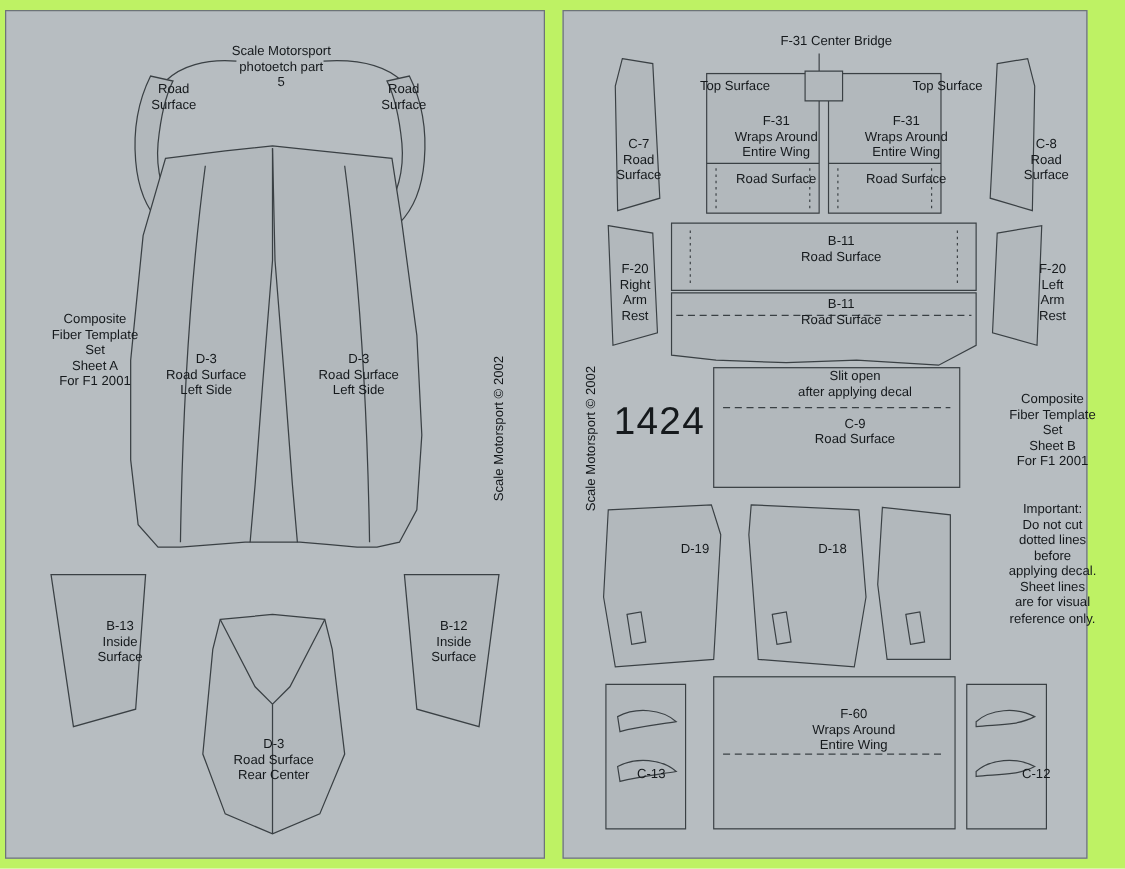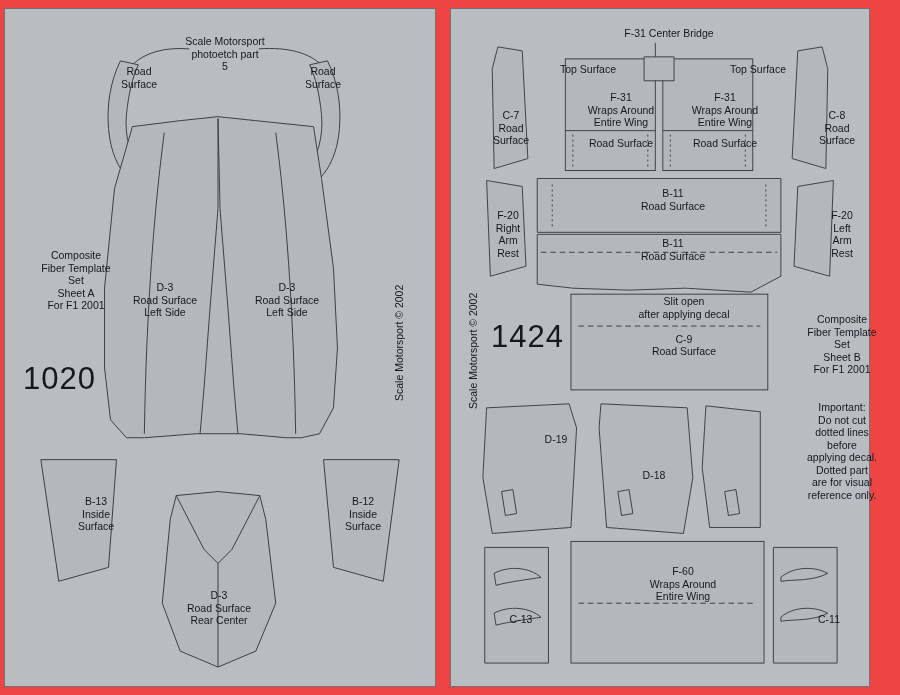--- a/index.html
+++ b/index.html
@@ -4,21 +4,21 @@
 <style>
   html, body {
     margin: 0;
     padding: 0;
     background: #ffffff;
   }
   #root {
     position: relative;
     width: 900px;
     height: 695px;
-    background: #ef4444;
+    background: #bef264;
     font-family: "Liberation Sans", sans-serif;
     overflow: hidden;
   }
   .sheet {
     position: absolute;
     top: 8px;
     height: 679px;
     background: #b7bdc1;
     border: 1px solid #6d7478;
     box-sizing: border-box;
@@ -151,21 +151,20 @@
     <div class="lbl" style="left:158px; top:580px; width:112px;">D-3
 Road Surface
 Rear Center</div>
 
     <div class="lbl left" style="left:16px; top:240px; width:110px;">Composite
 Fiber Template
 Set
 Sheet A
 For F1 2001</div>
 
-    <div class="big" style="left:18px; top:352px;">1020</div>
 
     <div class="vert" style="left:388px; top:392px;">Scale Motorsport © 2002</div>
   </div>
 
   <div class="sheet" id="sheet-b">
 
     <svg class="parts" viewBox="0 0 446 679" preserveAspectRatio="none">
 
       <path class="leader" d="M218 34 L 218 48"></path>
 
@@ -257,41 +256,41 @@
 Arm
 Rest</div>
 
     <div class="lbl" style="left:148px; top:286px; width:170px;">Slit open
 after applying decal
 
 C-9
 Road Surface</div>
 
     <div class="lbl" style="left:70px; top:424px; width:70px;">D-19</div>
-    <div class="lbl" style="left:168px; top:424px; width:70px;margin-top:36px;">D-18</div>
+    <div class="lbl" style="left:180px; top:424px; width:70px;">D-18</div>
 
     <div class="lbl" style="left:174px; top:556px; width:116px;">F-60
 Wraps Around
 Entire Wing</div>
 
     <div class="lbl" style="left:42px; top:604px; width:56px;">C-13</div>
-    <div class="lbl" style="left:350px; top:604px; width:56px;">C-11</div>
+    <div class="lbl" style="left:350px; top:604px; width:56px;">C-12</div>
 
     <div class="lbl left" style="left:336px; top:304px; width:110px;">Composite
 Fiber Template
 Set
 Sheet B
 For F1 2001</div>
 
     <div class="lbl left" style="left:336px; top:392px; width:110px;">Important:
 Do not cut
 dotted lines
 before
 applying decal.
-Dotted part
+Sheet lines
 are for visual
 reference only.</div>
 
     <div class="big" style="left:40px; top:310px;">1424</div>
 
     <div class="vert" style="left:16px; top:400px;">Scale Motorsport © 2002</div>
   </div>
 
 </div>
 

